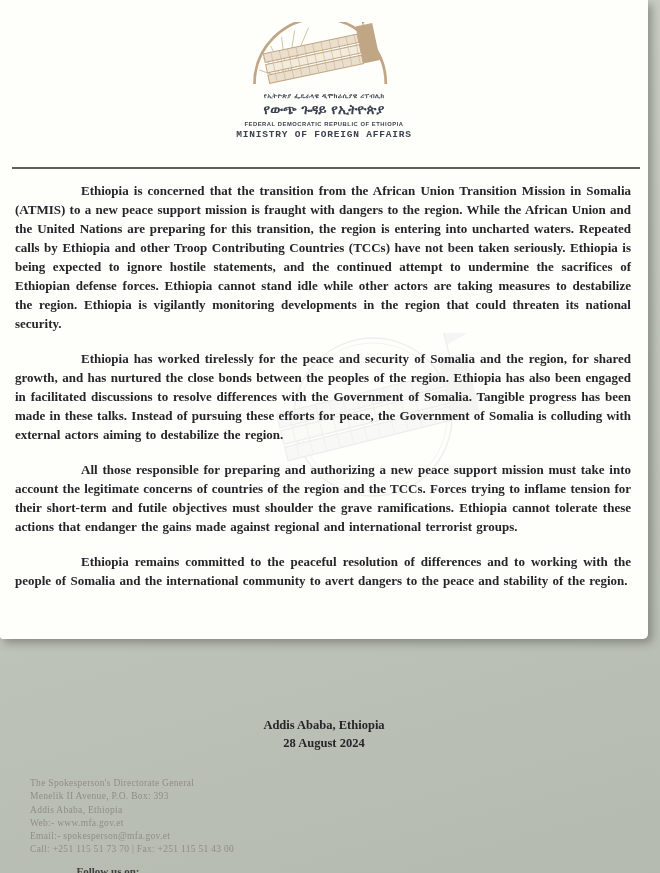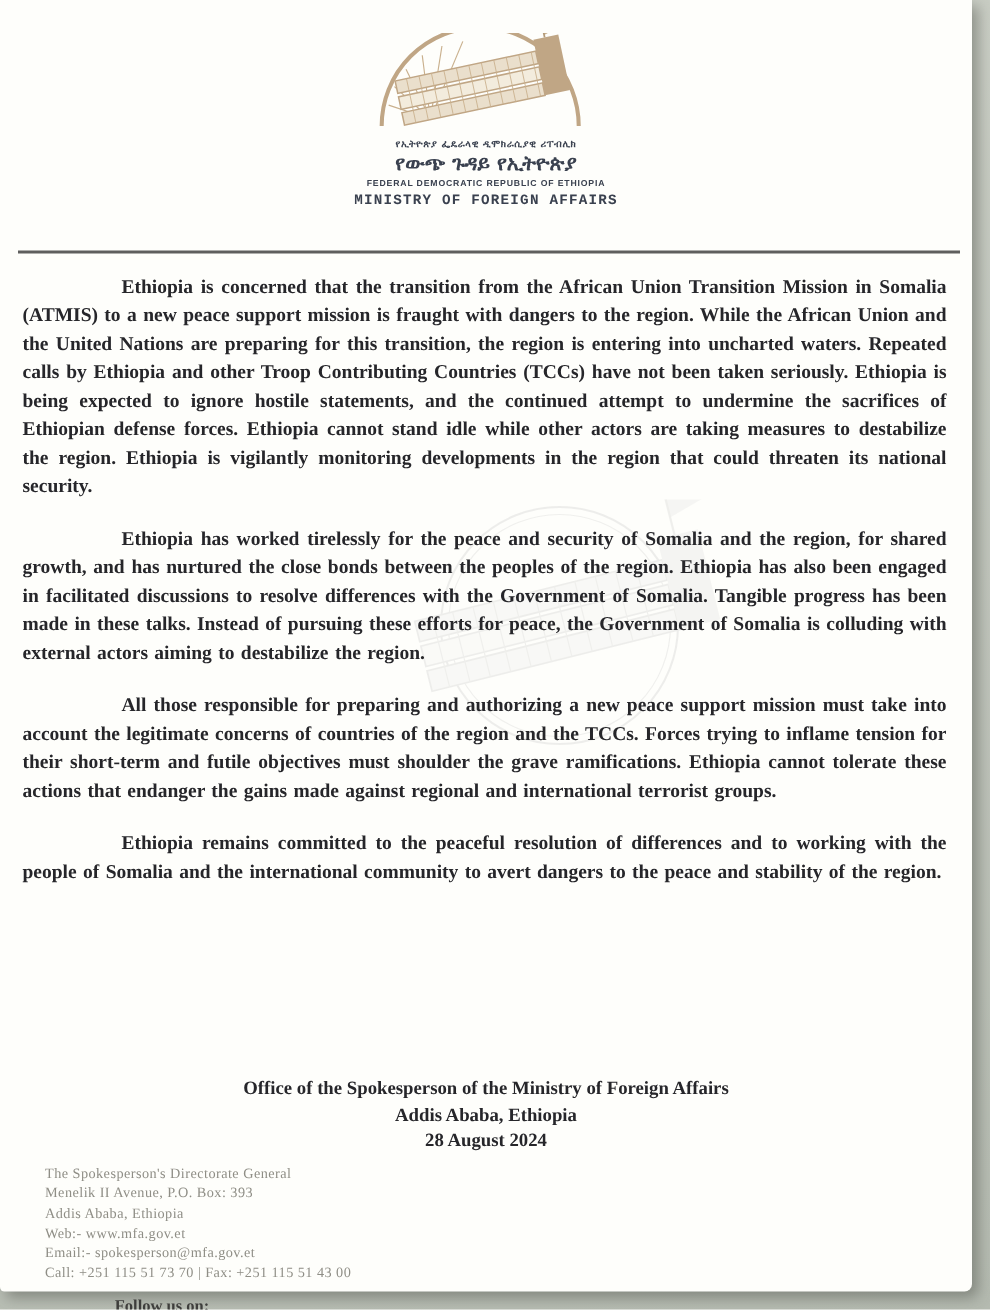--- a/index.html
+++ b/index.html
@@ -19,21 +19,21 @@
   * { margin:0; padding:0; box-sizing:border-box; }
   html,body { width:660px; height:873px; }
   body {
     font-family: "Liberation Serif", serif;
     background: linear-gradient(165deg, var(--background-top) 0%, var(--background-bottom) 100%);
     position: relative;
     overflow: hidden;
   }
   .paper {
     position:absolute; left:0; top:0;
-    width:648px; height:861px;
+    width:648px; height:639px;
     background: var(--paper);
     border-radius: 0 0 5px 3px;
     box-shadow: 4px 4px 9px rgba(70,74,66,.45);
   }
   
   .letterhead {
     position:absolute; top:22px; left:0; width:100%;
     text-align:center; color: var(--logo-text);
   }
   .crest { display:block; margin:0 auto 4px auto; }
@@ -156,21 +156,20 @@
   <div class="title-rule"></div>
 
   <main class="body-text">
     <p>Ethiopia is concerned that the transition from the African Union Transition Mission in Somalia (ATMIS) to a new peace support mission is fraught with dangers to the region. While the African Union and the United Nations are preparing for this transition, the region is entering into uncharted waters. Repeated calls by Ethiopia and other Troop Contributing Countries (TCCs) have not been taken seriously. Ethiopia is being expected to ignore hostile statements, and the continued attempt to undermine the sacrifices of Ethiopian defense forces. Ethiopia cannot stand idle while other actors are taking measures to destabilize the region. Ethiopia is vigilantly monitoring developments in the region that could threaten its national security.</p>
     <p>Ethiopia has worked tirelessly for the peace and security of Somalia and the region, for shared growth, and has nurtured the close bonds between the peoples of the region. Ethiopia has also been engaged in facilitated discussions to resolve differences with the Government of Somalia. Tangible progress has been made in these talks. Instead of pursuing these efforts for peace, the Government of Somalia is colluding with external actors aiming to destabilize the region.</p>
     <p>All those responsible for preparing and authorizing a new peace support mission must take into account the legitimate concerns of countries of the region and the TCCs. Forces trying to inflame tension for their short-term and futile objectives must shoulder the grave ramifications. Ethiopia cannot tolerate these actions that endanger the gains made against regional and international terrorist groups.</p>
     <p>Ethiopia remains committed to the peaceful resolution of differences and to working with the people of Somalia and the international community to avert dangers to the peace and stability of the region.</p>
   </main>
 
   <div class="signature">
-    <div>Office of the Spokesperson of the Ministry of Foreign Affairs</div>
     <div>Addis Ababa, Ethiopia</div>
     <div>28 August 2024</div>
   </div>
 
   <footer class="page-footer">
     <div class="contact-block">
       <div>The Spokesperson's Directorate General</div>
       <div>Menelik II Avenue, P.O. Box: 393</div>
       <div>Addis Ababa, Ethiopia</div>
       <div>Web:-  www.mfa.gov.et</div>

